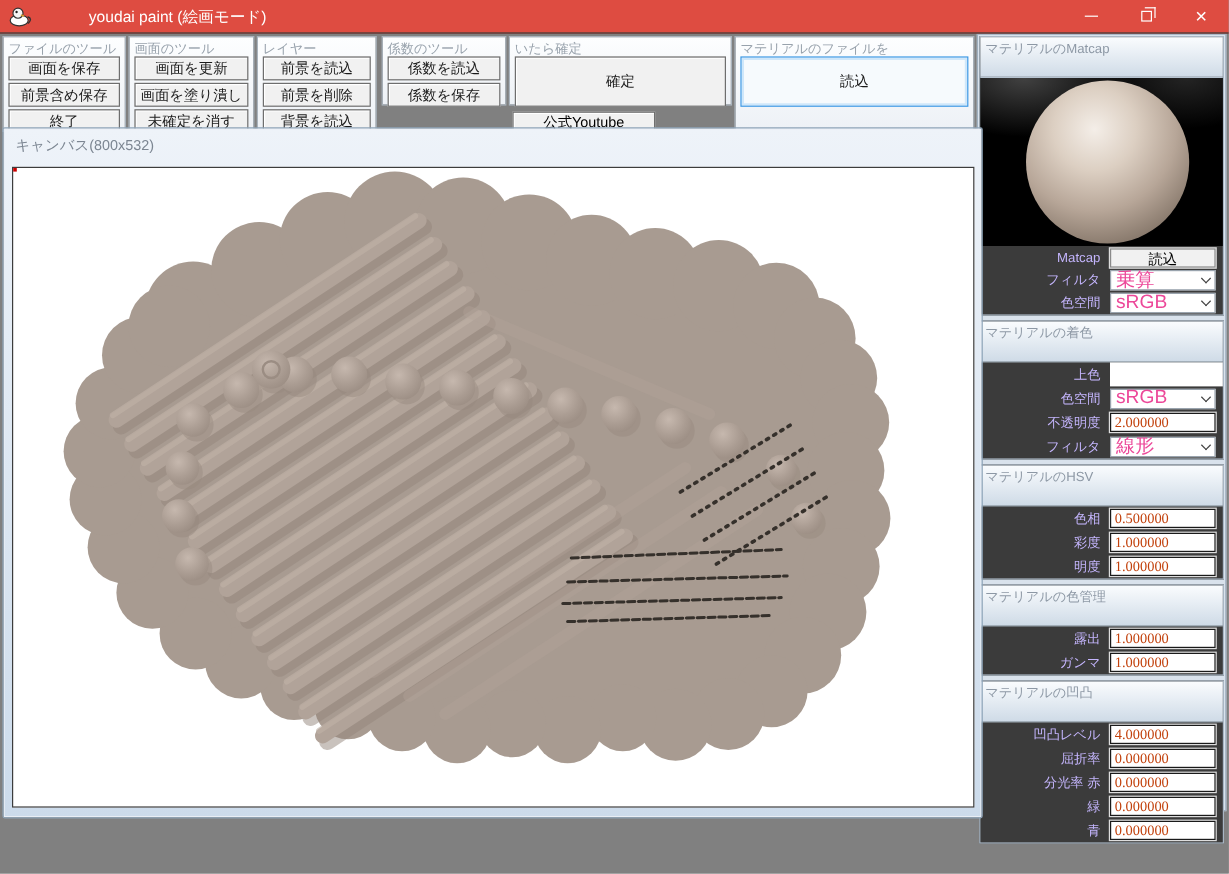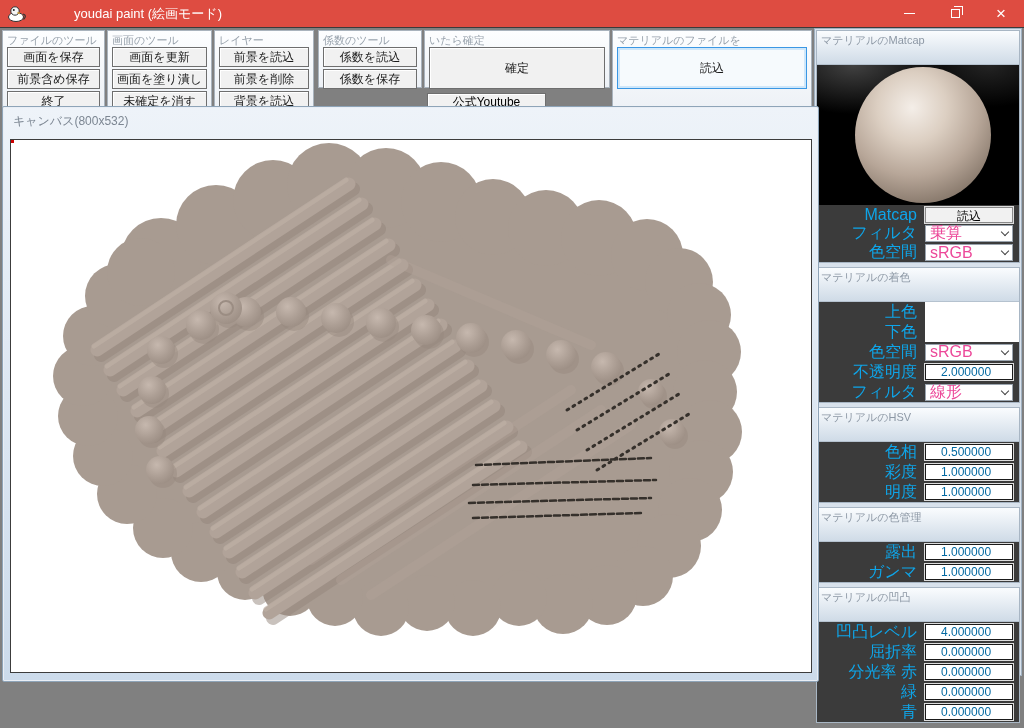--- a/index.html
+++ b/index.html
@@ -49,31 +49,31 @@
   .shead { height:34px; background:linear-gradient(#fafcfe,#cfdbe7); color:#8d98a5;
     font-size:11px; padding:2px 0 0 4px; border-bottom:1px solid #b5c2cf; }
   .matcap-img { height:140px; background:
       radial-gradient(130px 70px at 18% 0%, rgba(130,130,130,.5), transparent 70%),
       radial-gradient(110px 60px at 85% 0%, rgba(90,90,90,.4), transparent 70%),
       #000; position:relative; overflow:hidden; }
   .sphere { position:absolute; width:136px; height:136px; border-radius:50%; left:38px; top:2px;
     background:radial-gradient(circle at 42% 30%, #f4eee8 0%, #dccfc2 28%, #b7a698 55%, #8a7b6e 78%, #554b42 92%, #2c2620 100%); }
   .prow { display:flex; align-items:center; height:19px; }
   .prow.h20 { height:20px; }
-  .plabel { flex:1; color:#0ea5e9; font-size:16px; text-align:right; padding-right:8px; white-space:nowrap; }
+  .plabel { flex:1; color:#c4b5fd; font-size:11px; text-align:right; padding-right:8px; white-space:nowrap; }
   .pctrl { width:88px; margin-right:6px; flex:0 0 auto; display:flex; }
   .pbtn { width:100%; height:16px; background:#f1f1f1; border:1px solid #8a8a8a;
     box-shadow:0 0 0 1px #ddd; font-family:inherit; font-size:12px; cursor:default; }
   .combo { width:100%; height:17px; background:#fff; border:1px solid #9aa4ae;
     display:flex; align-items:center; padding:0 4px; }
   .combo-text { flex:1; font-size:16px; color:#ec4899; overflow:hidden; white-space:nowrap; }
   .chev { width:6px; height:6px; border-right:1px solid #444; border-bottom:1px solid #444;
     transform:rotate(45deg); margin-top:-3px; flex:0 0 auto; }
   .num { width:100%; height:16px; background:#fff; border:1px solid #1a1a1a;
-    box-shadow:0 0 0 1px #ddd; font-family:Liberation Sans, sans-serif; font-size:12px; padding:0 15px; color:#0369a1; }
+    box-shadow:0 0 0 1px #ddd; font-family:Liberation Serif, serif; font-size:12px; padding:0 3px; color:#c2410c; }
   .swatch { width:100%; height:19px; background:#ffffff; }
 </style>
 </head>
 <body>
 
 <div class="titlebar">
   <svg class="app-icon" viewBox="0 0 20 20">
     <ellipse cx="9" cy="13" rx="7.5" ry="4.5" fill="#fff" stroke="#333" stroke-width="1"></ellipse>
     <path d="M16 10 q4.5 1.5 0.5 5.5" stroke="#333" stroke-width="1.2" fill="none"></path>
     <circle cx="8" cy="7" r="4.2" fill="#f5f5f5" stroke="#333" stroke-width="1"></circle>
@@ -279,26 +279,20 @@
 
     <div class="sect">
       <div class="shead">マテリアルの着色</div>
       <div class="prow h20">
         <span class="plabel">上色</span>
         <div class="pctrl" style="margin-right:0;width:94px">
             <div class="swatch" style="height:20px"></div>
           </div>
       </div>
       <div class="prow h20">
-        <span class="plabel">下色</span>
-        <div class="pctrl" style="margin-right:0;width:94px">
-            <div class="swatch" style="height:20px"></div>
-          </div>
-      </div>
-      <div class="prow h20">
         <span class="plabel">色空間</span>
         <div class="pctrl">
             <div class="combo">
           <span class="combo-text">sRGB</span>
               <span class="chev"></span>
             </div>
           </div>
       </div>
       <div class="prow h20">
         <span class="plabel">不透明度</span>

